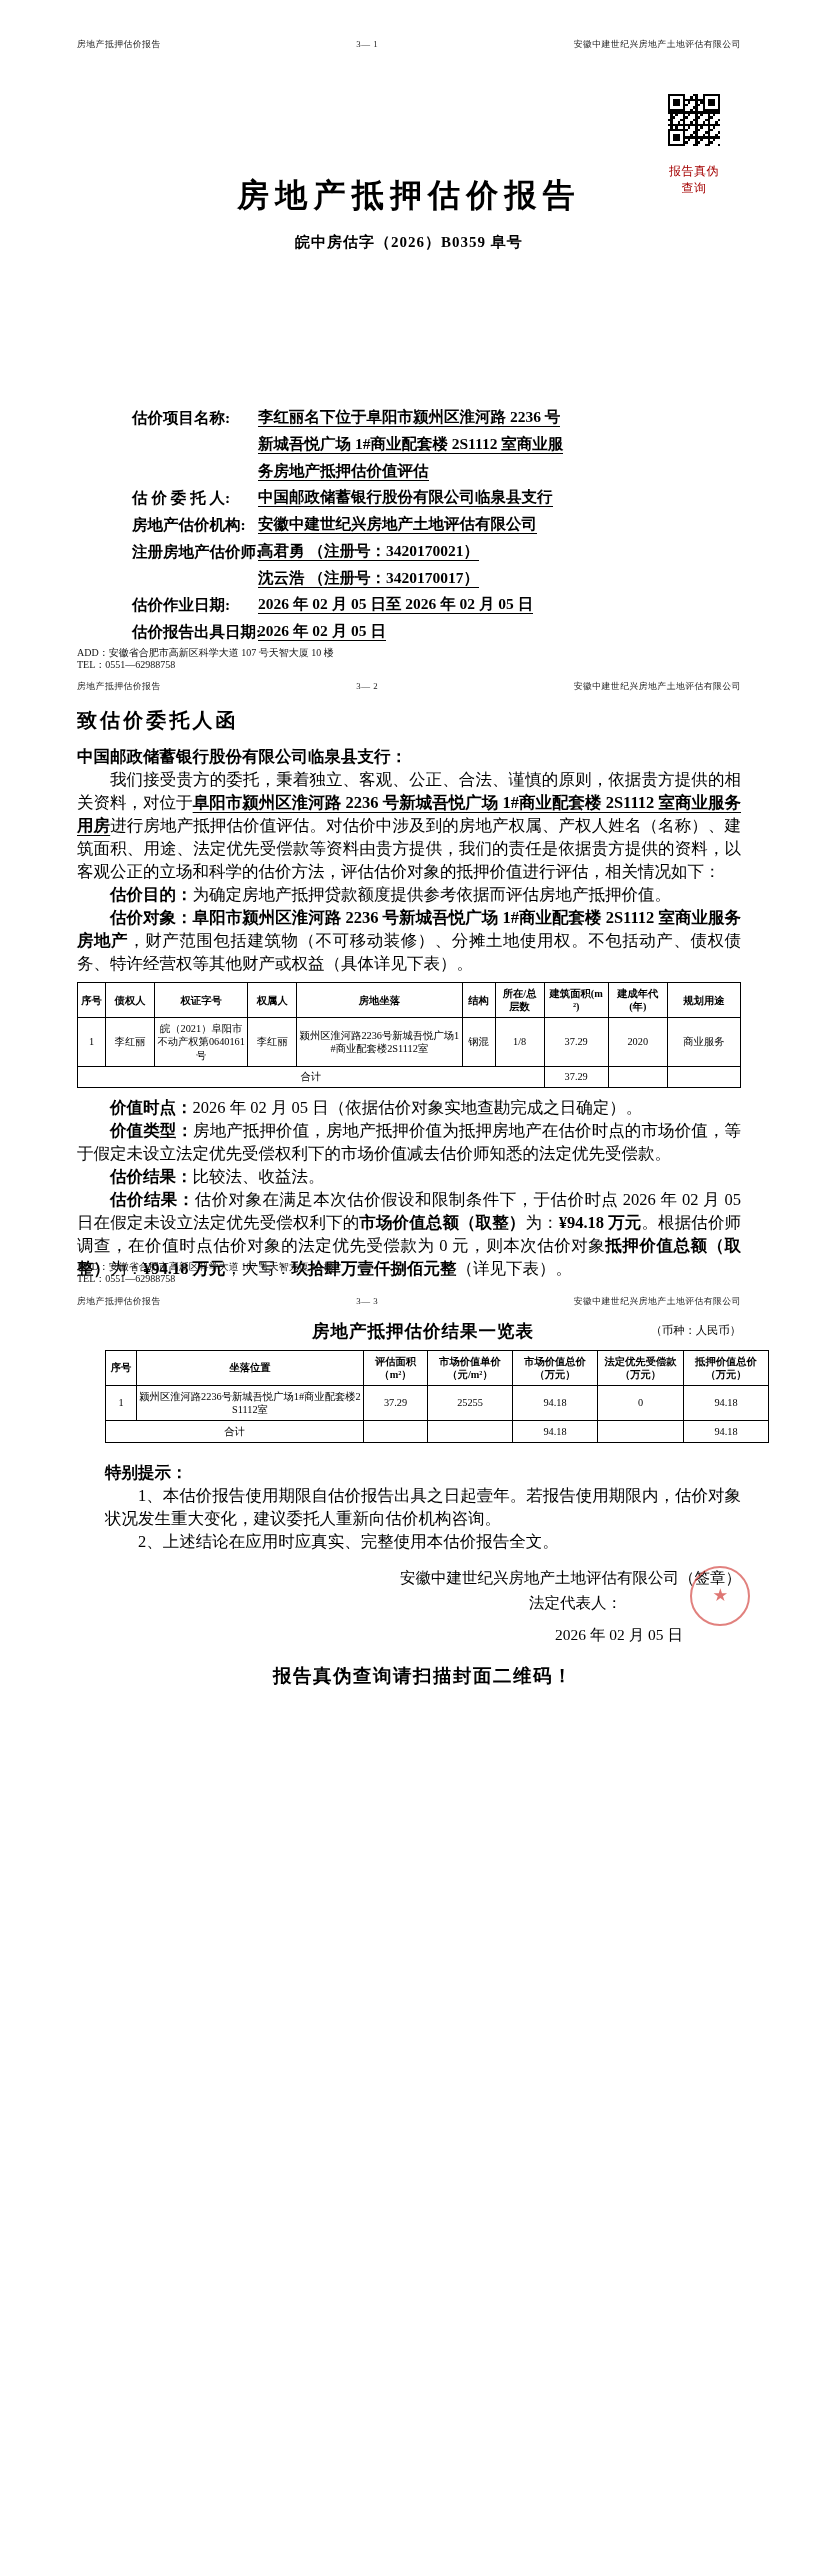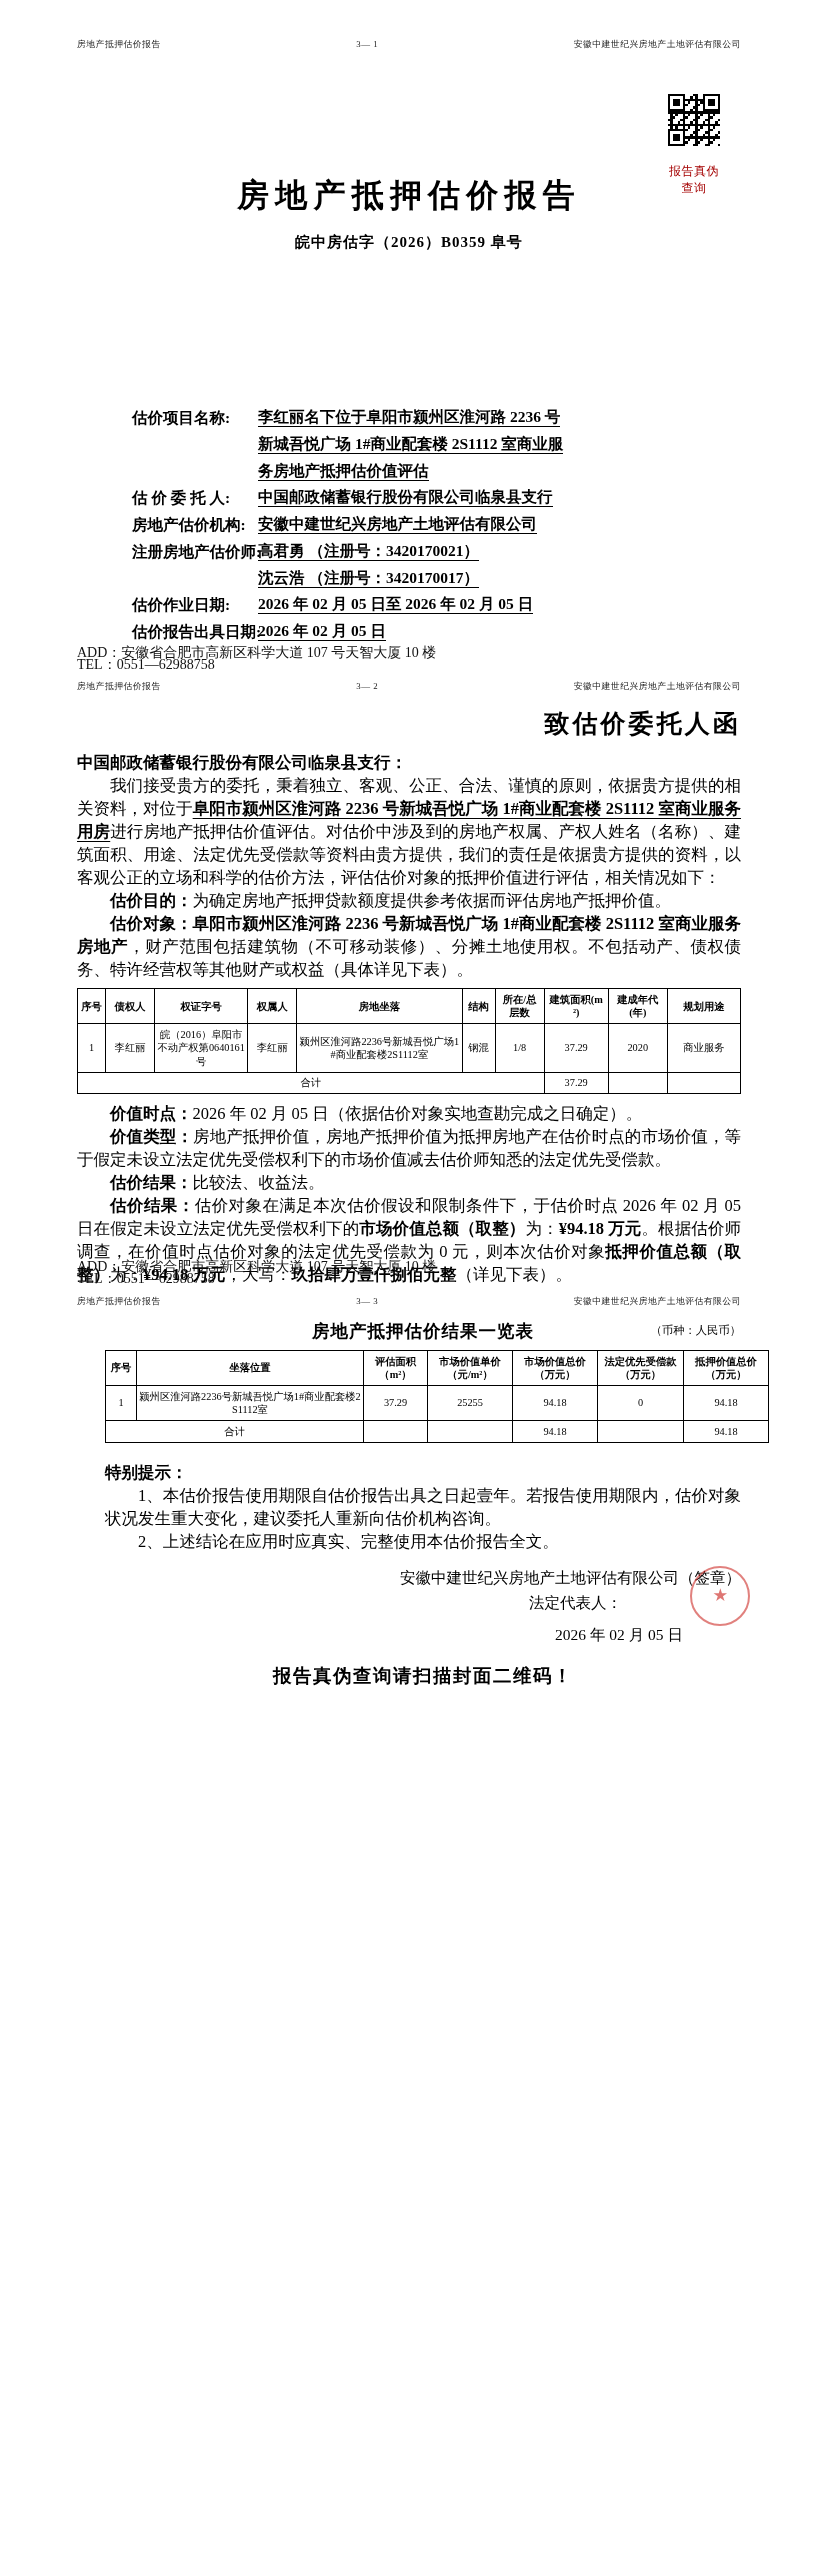--- a/index.html
+++ b/index.html
@@ -8,34 +8,34 @@
     width:818px;height:3270px;
     background:#ffffff;color:#000;
     font-family:"Liberation Serif","DejaVu Serif",serif;
     overflow:hidden;
   }
   .abs{position:absolute;left:77px;right:77px;}
 
   
   .pghead{display:flex;justify-content:space-between;align-items:baseline;
     font-size:8.8px;color:#1a1a1a;letter-spacing:0.5px;}
-  .pgfoot{font-size:14px;line-height:12.4px;color:#111;}
+  .pgfoot{font-size:10px;line-height:12.4px;color:#111;}
 
   
   .qr-wrap{position:absolute;top:94px;right:98px;width:52px;text-align:center;}
   .qr-wrap svg{width:52px;height:52px;display:block;}
   .qr-cap{font-size:12px;color:#a40000;margin-top:17px;letter-spacing:0.5px;}
   .cover-title{text-align:center;font-size:32px;font-weight:bold;letter-spacing:6.2px;}
   .cover-no{text-align:center;font-size:15px;font-weight:bold;letter-spacing:1px;}
   .cover-row{line-height:19.6px;margin-bottom:6.2px;font-size:15.5px;font-weight:bold;white-space:nowrap;}
   .cover-label{display:inline-block;width:126px;vertical-align:bottom;}
   .cover-value{border-bottom:1px solid #000;padding-bottom:1px;}
 
   
-  .letter-title{text-align:right;font-size:25px;font-weight:bold;letter-spacing:3.1px;margin-bottom:11.3px;font-family:Liberation Serif, serif;}
+  .letter-title{text-align:left;font-size:20px;font-weight:bold;letter-spacing:3.1px;margin-bottom:11.3px;font-family:Liberation Serif, serif;}
   .salutation{font-size:16.5px;line-height:23px;font-weight:bold;}
   .body-text{font-size:16.5px;line-height:23px;text-align:justify;}
   .indent{text-indent:2em;}
   .seg-b{font-weight:bold;}
   .seg-u{text-decoration:underline;text-underline-offset:3.6px;text-decoration-thickness:1px;}
 
   
   table{border-collapse:collapse;width:100%;table-layout:fixed;margin-top:7.2px;}
   th,td{border:1px solid #000;font-size:10.3px;line-height:13.4px;padding:3.6px 2.1px;
     text-align:center;vertical-align:middle;word-break:break-all;}
@@ -318,21 +318,21 @@
           <th>所在/总层数</th>
           <th>建筑面积(m²)</th>
           <th>建成年代(年)</th>
           <th>规划用途</th>
         </tr>
       </thead>
       <tbody>
         <tr>
           <td>1</td>
           <td>李红丽</td>
-          <td>皖（2016）阜阳市不动产权第0640161号</td>
+          <td>皖（2021）阜阳市不动产权第0640161号</td>
           <td>李红丽</td>
           <td>颍州区淮河路2236号新城吾悦广场1#商业配套楼2S1112室</td>
           <td>钢混</td>
           <td>1/8</td>
           <td>37.29</td>
           <td>2020</td>
           <td>商业服务</td>
         </tr>
         <tr>
           <td colspan="7">合计</td>

